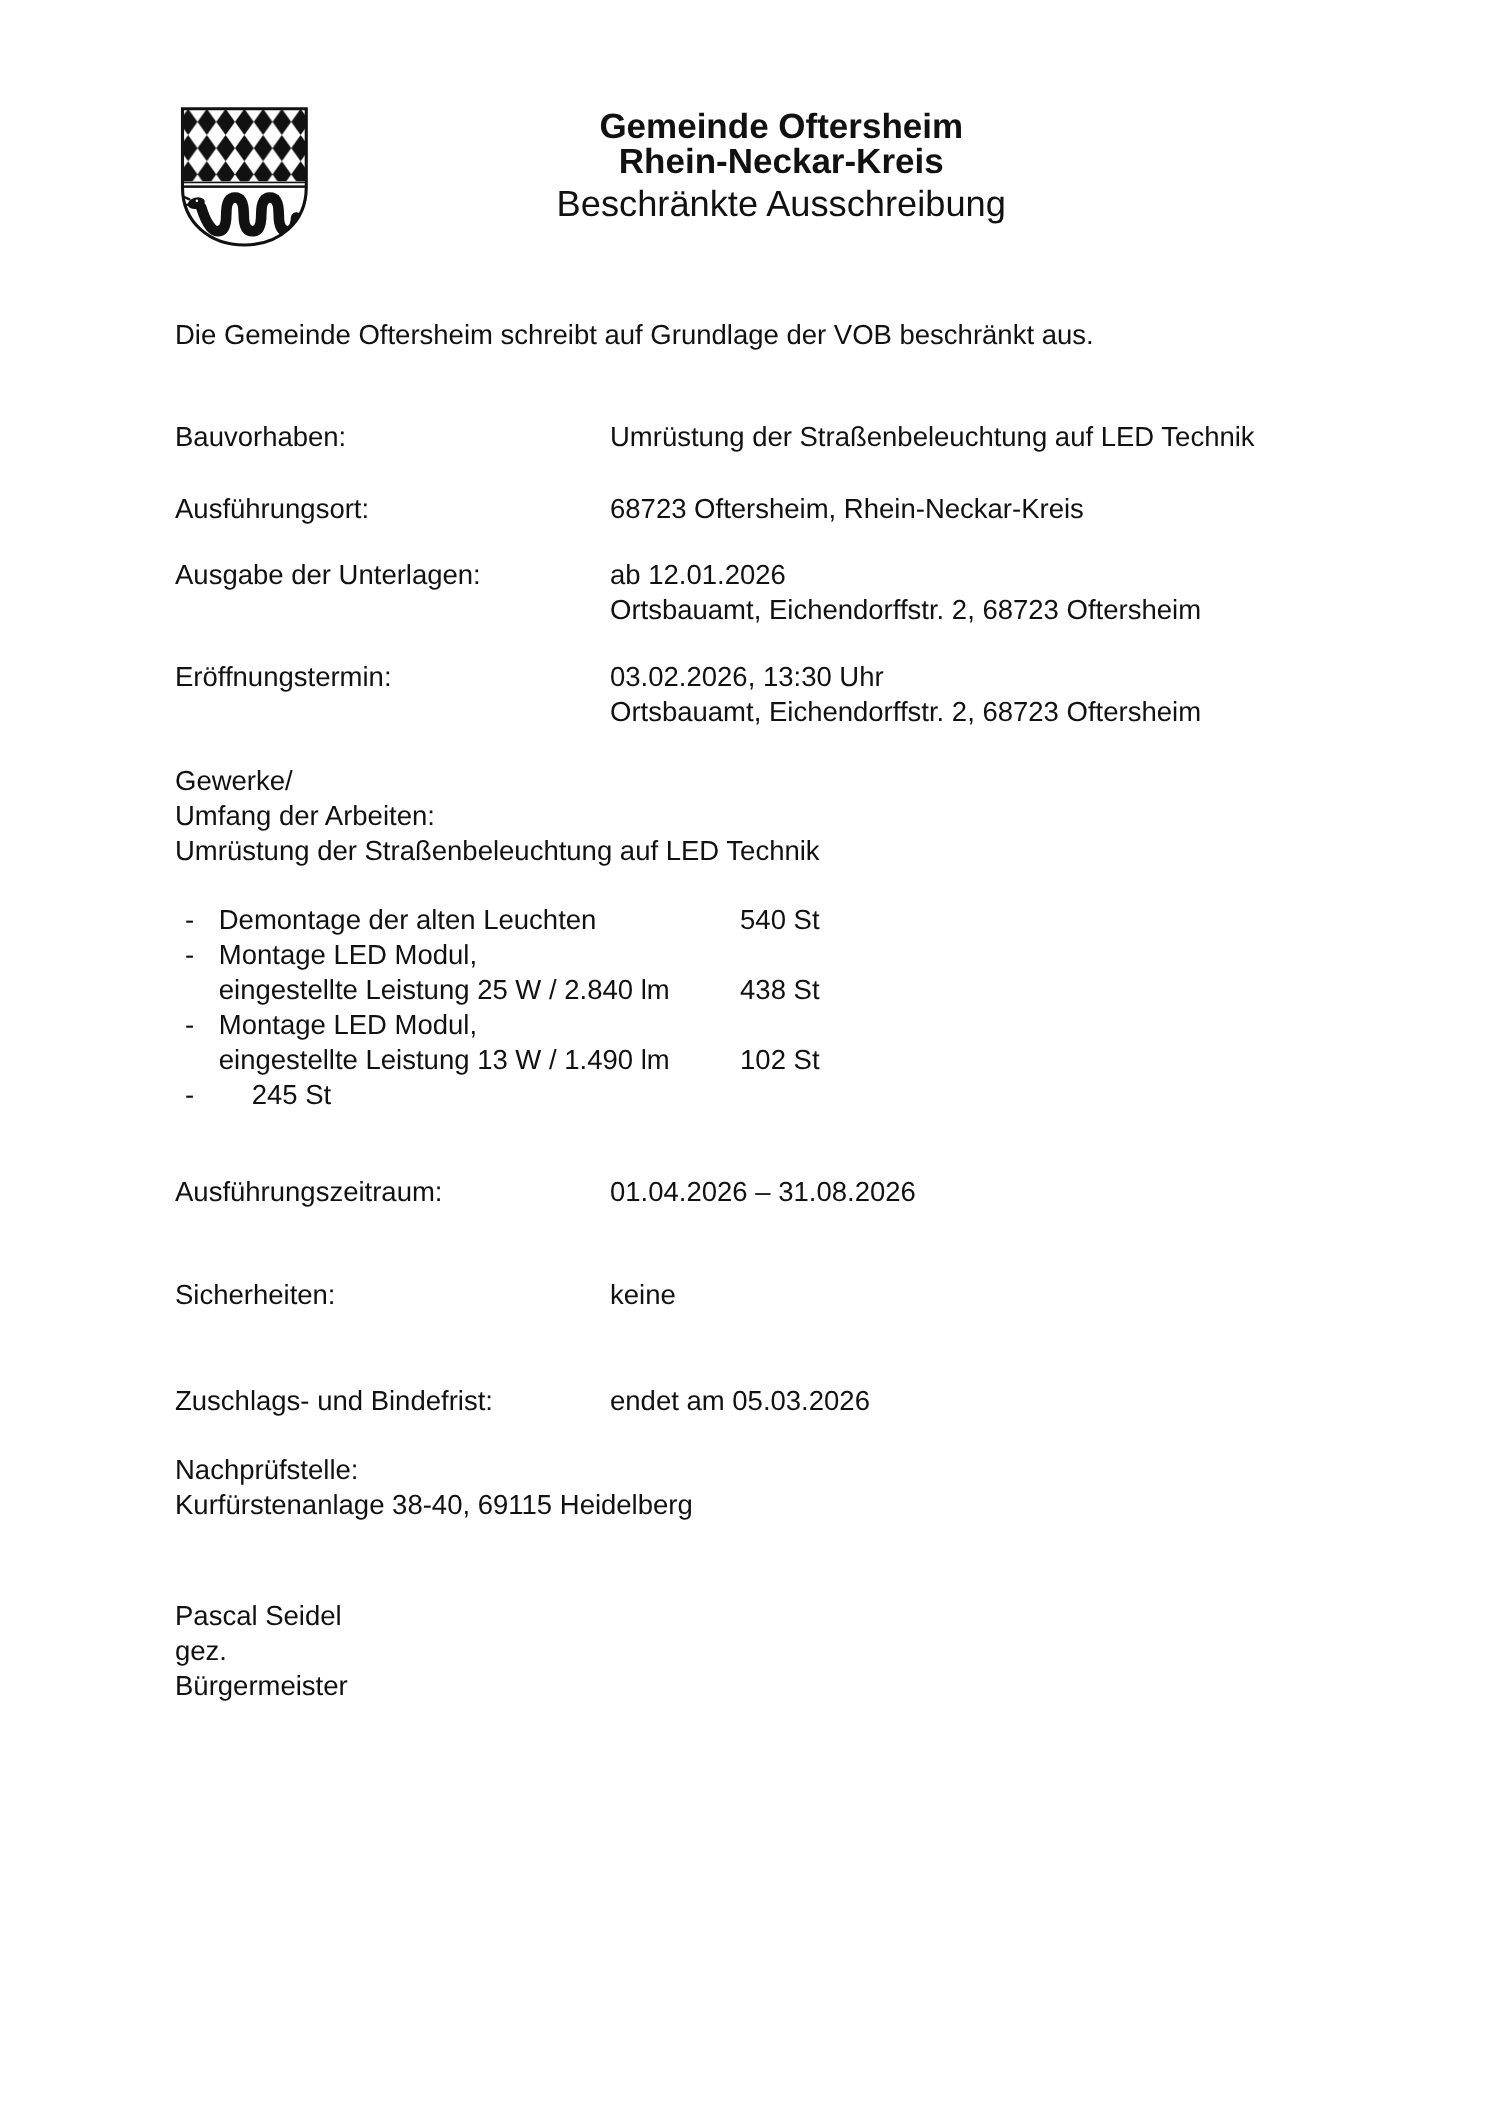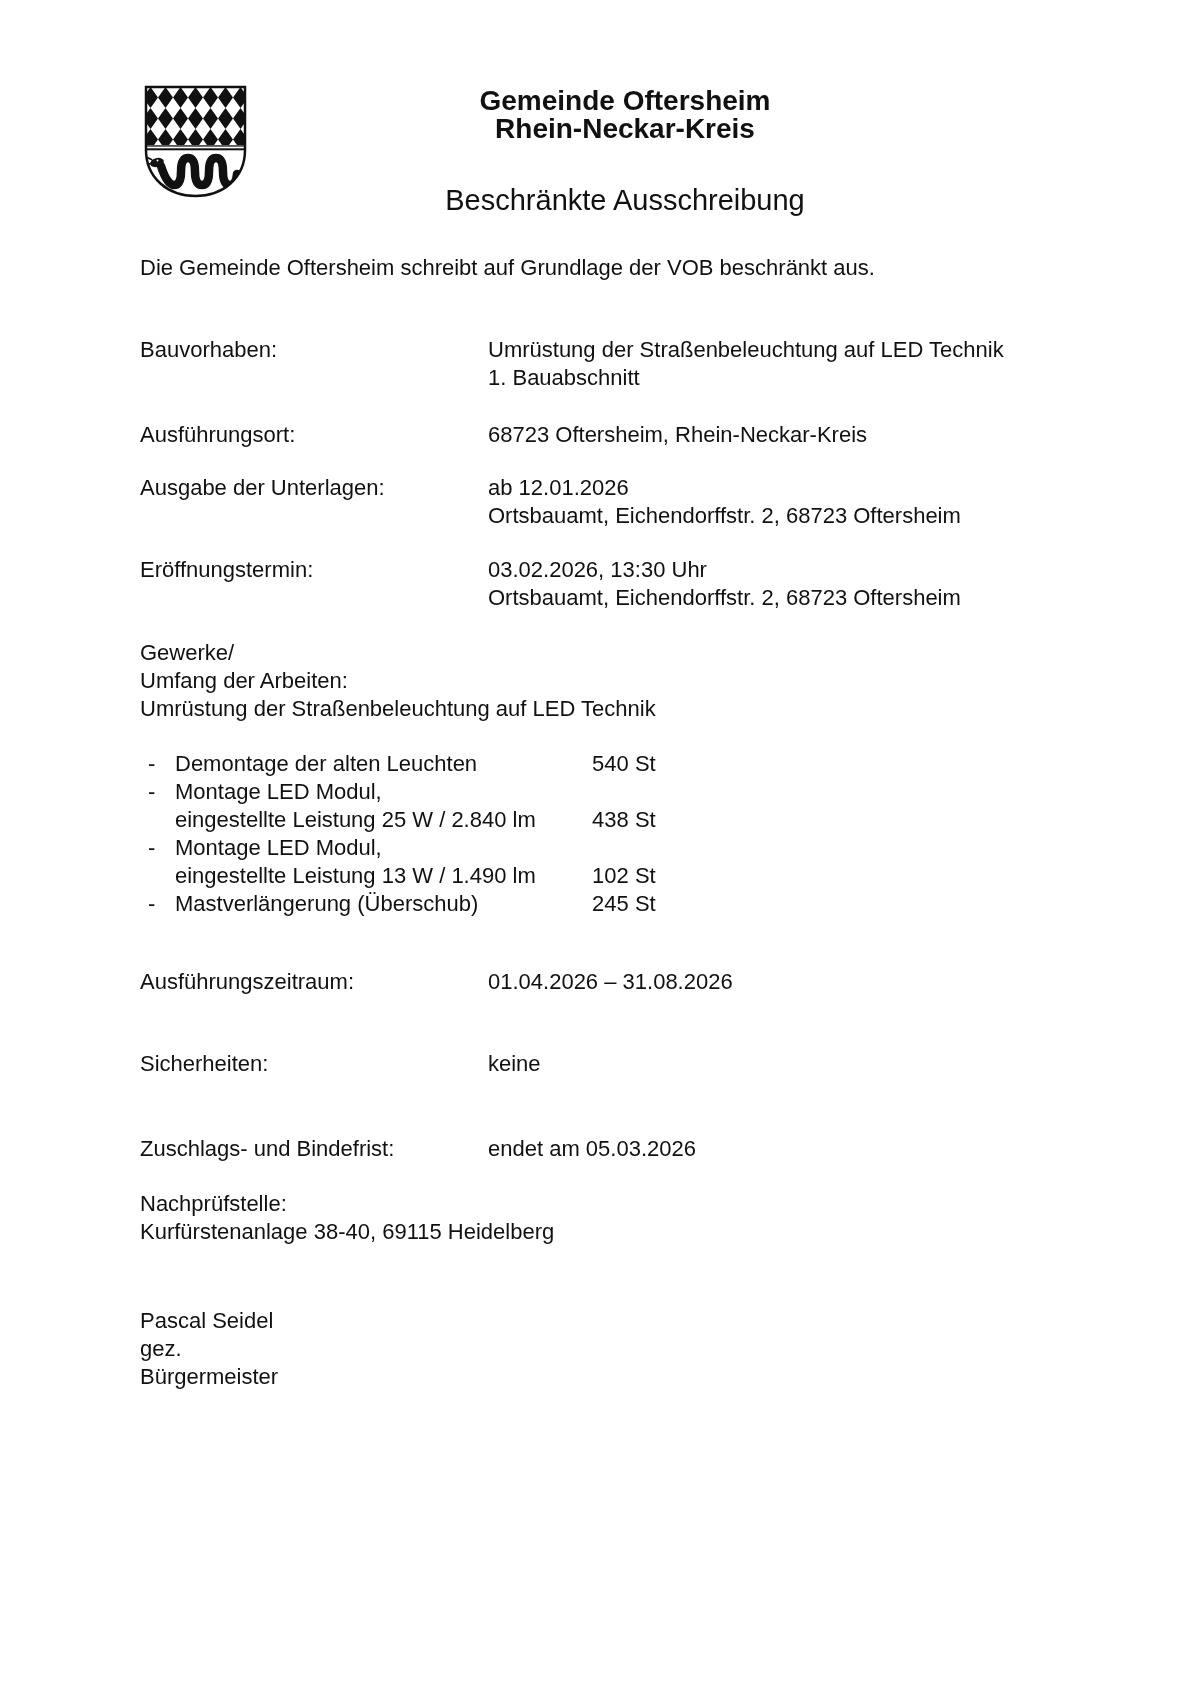--- a/index.html
+++ b/index.html
@@ -11,21 +11,21 @@
     font-family:"Liberation Sans","DejaVu Sans",sans-serif;
     color:#111;
     font-size:22px;
     line-height:28px;
     margin:0 auto;
     overflow:hidden;
   }
   .crest { position:absolute; left:143px; top:84px; width:105px; height:115px; }
   .header-text { position:absolute; top:87px; left:140px; width:970px; text-align:center; }
   .org-line { font-weight:bold; font-size:28px; line-height:28px; }
-  .doc-title { font-size:29px; line-height:34px; margin-top:40px; }
+  .doc-title { font-size:29px; line-height:34px; margin-top:4px; }
   .content { position:absolute; top:254px; left:140px; width:923px; }
   .row { display:flex; align-items:flex-start; }
   .label-col { width:348px; flex-shrink:0; }
   .value-col { flex:1; }
   .vline:empty { display:none; }
   .worklist { margin-top:27px; }
   .wl { display:flex; }
   .wl-dash { width:35px; padding-left:8px; flex-shrink:0; }
   .wl-text { flex:1; }
   .wl-qty { width:90px; text-align:right; flex-shrink:0; white-space:nowrap; }
@@ -71,21 +71,20 @@
   </div>
 
   <div class="content">
 
     <div>Die Gemeinde Oftersheim schreibt auf Grundlage der VOB beschränkt aus.</div>
 
     <div class="row mt54">
       <div class="label-col">Bauvorhaben:</div>
       <div class="value-col">
         <div class="vline">Umrüstung der Straßenbeleuchtung auf LED Technik</div>
-        <div class="vline">1. Bauabschnitt</div>
       </div>
     </div>
 
     <div class="row mt29">
       <div class="label-col">Ausführungsort:</div>
       <div class="value-col">
         <div class="vline">68723 Oftersheim, Rhein-Neckar-Kreis</div>
 
       </div>
     </div>
@@ -134,21 +133,20 @@
             <span class="wl-text">Montage LED Modul,</span>
             <span class="wl-qty"></span>
           </div>
           <div class="wl">
             <span class="wl-dash"></span>
             <span class="wl-text">eingestellte Leistung 13 W / 1.490 lm</span>
             <span class="wl-qty">102 St</span>
           </div>
           <div class="wl">
             <span class="wl-dash">-</span>
-            <span class="wl-text">Mastverlängerung (Überschub)</span>
             <span class="wl-qty">245 St</span>
           </div>
         </div>
       </div>
     </div>
 
     <div class="row mt50">
       <div class="label-col">Ausführungszeitraum:</div>
       <div class="value-col">
         <div class="vline">01.04.2026 – 31.08.2026</div>

